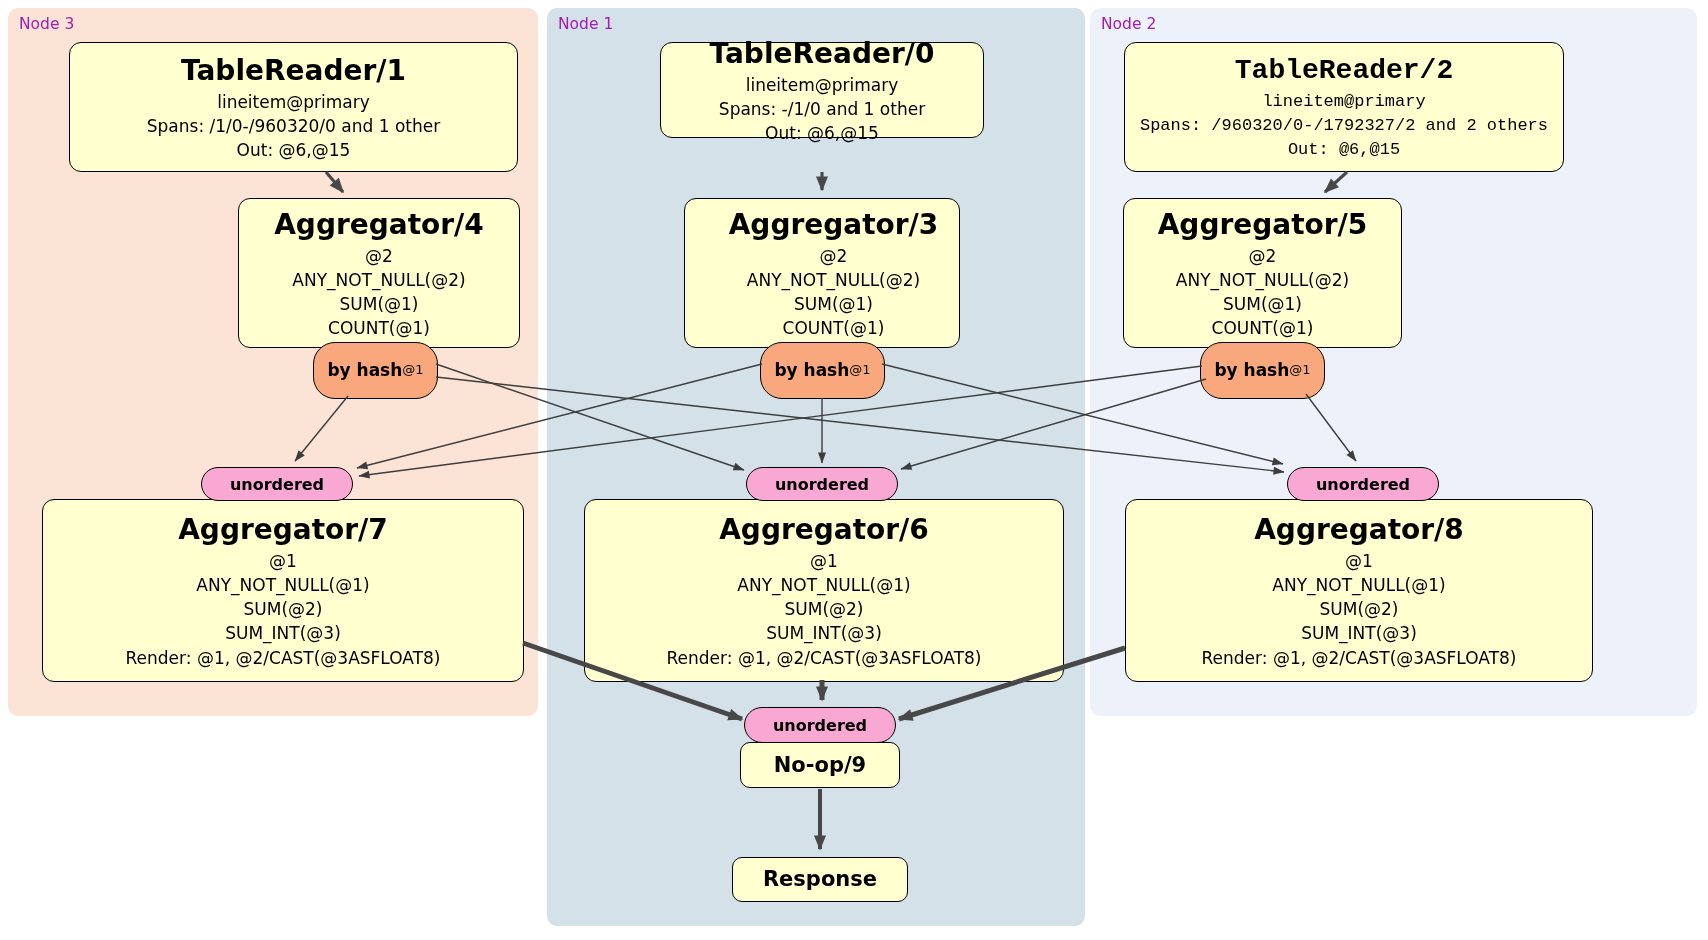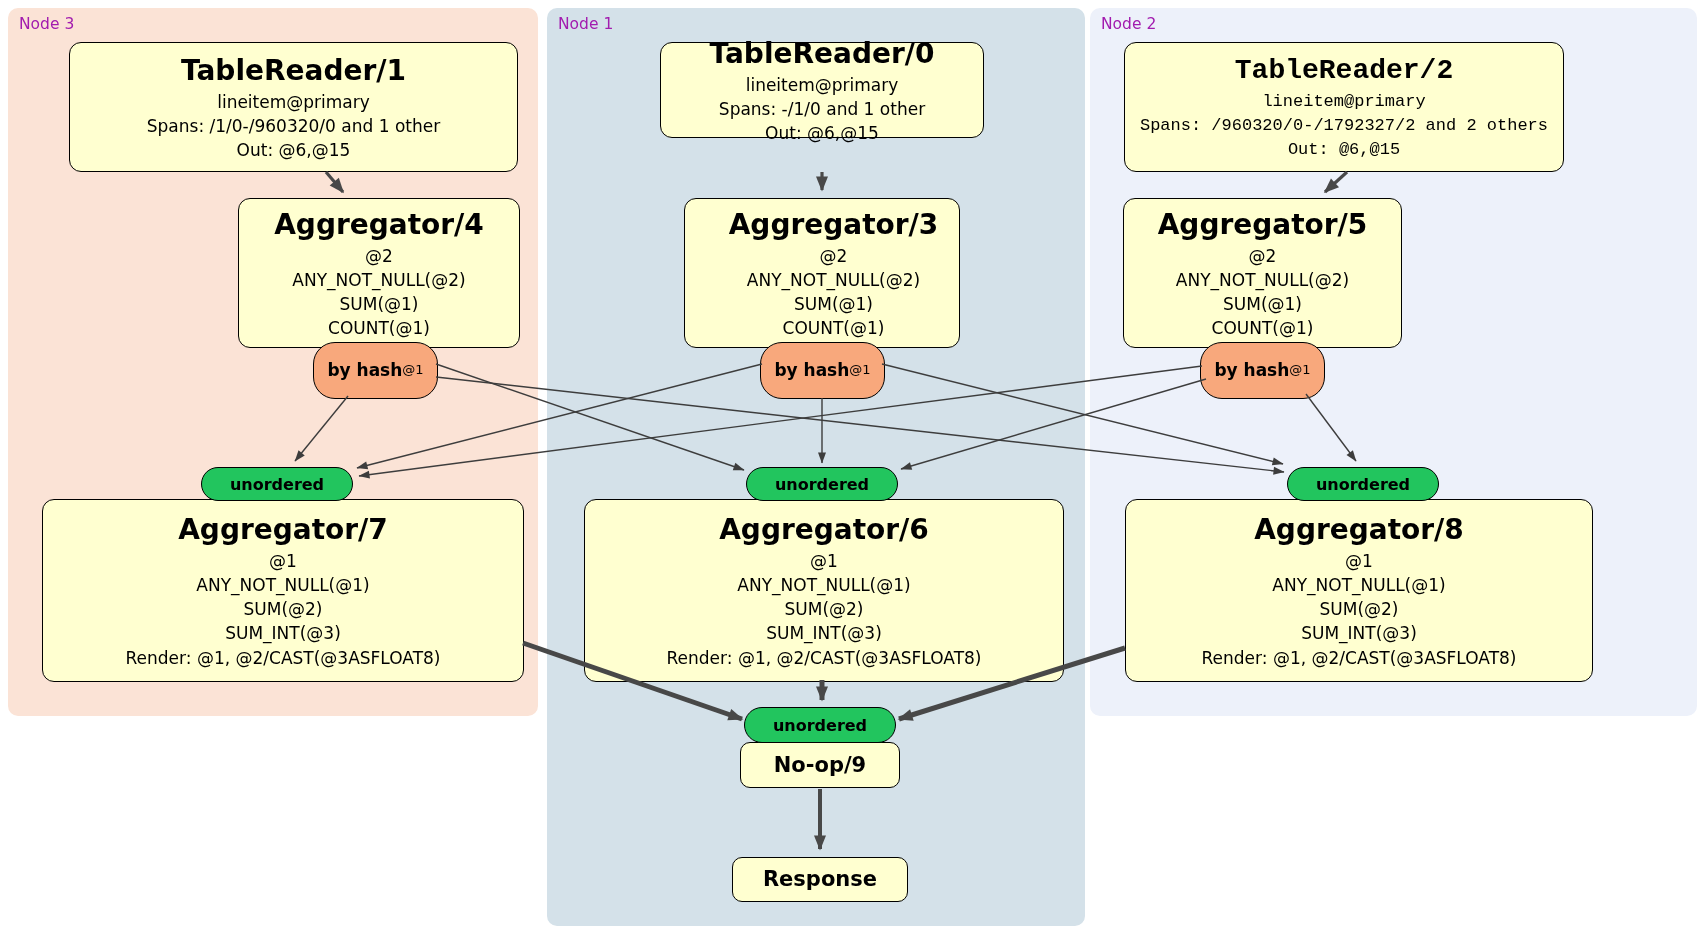--- a/index.html
+++ b/index.html
@@ -48,21 +48,21 @@
     display: flex;
     flex-direction: row;
     justify-content: center;
     align-items: center;
     z-index: 3;
   }
   .pill .pill-main { font-weight: bold; font-size: 17px; line-height: 1.2; }
   .pill .pill-sub  { font-size: 13px; line-height: 1.15; }
   .sync {
     position: absolute;
-    background: #22c55e;
+    background: #f9a8d4;
     border: 1.8px solid #000;
     border-radius: 18px;
     box-sizing: border-box;
     display: flex;
     justify-content: center;
     align-items: center;
     font-weight: bold;
     font-size: 16px;
     z-index: 3;
   }

